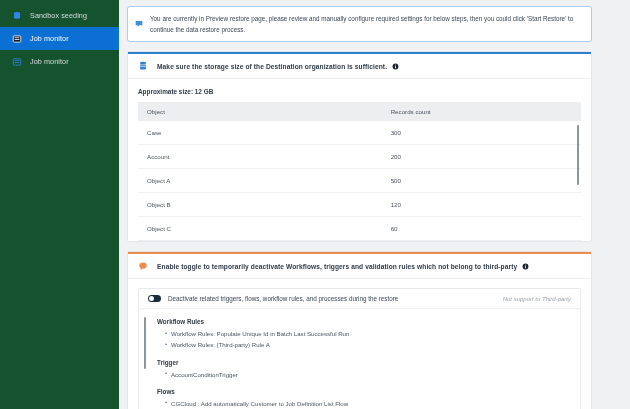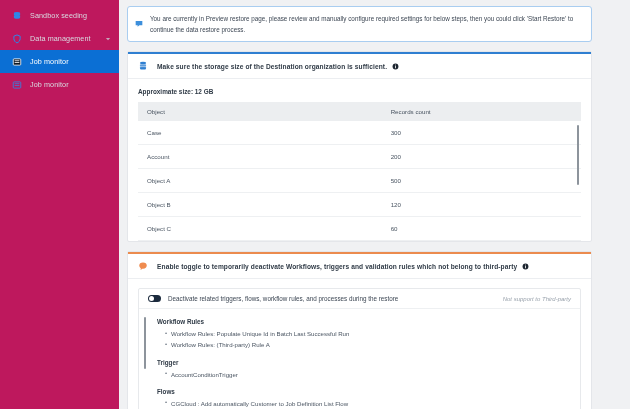--- a/index.html
+++ b/index.html
@@ -7,21 +7,21 @@
     width: 630px; height: 409px;
     font-family: "Liberation Sans", sans-serif;
     background: #ffffff;
     overflow: hidden;
   }
   .app { display: flex; width: 630px; height: 409px; }
 
   
   .sidebar {
     width: 119px;
-    background: #be185d;
+    background: #14532d;
     flex: 0 0 119px;
     padding-top: 4px;
   }
   .nav-item {
     display: flex;
     align-items: center;
     height: 23px;
     padding: 0 8px 0 11px;
     color: #d9dde3;
     font-size: 7.2px;
@@ -204,33 +204,20 @@
       <span class="nav-ico">
         <svg width="10" height="10" viewBox="0 0 16 16">
             <ellipse cx="8" cy="3.5" rx="5" ry="2" fill="#2f86e8"></ellipse>
             <path d="M3 3.5v3c0 1.1 2.2 2 5 2s5-.9 5-2v-3" fill="#2f86e8"></path>
             <path d="M3 7.5v3c0 1.1 2.2 2 5 2s5-.9 5-2v-3" fill="#2f86e8"></path>
           </svg>
       </span>
       <span class="nav-label">Sandbox seeding</span>
     </div>
 
-    <div class="nav-item">
-      <span class="nav-ico">
-        <svg width="10" height="10" viewBox="0 0 16 16">
-            <path d="M8 1.5l5 2v4c0 3-2.2 5.6-5 6.8C5.2 13.1 3 10.5 3 7.5v-4z" fill="none" stroke="#2f86e8" stroke-width="1.6"></path>
-          </svg>
-      </span>
-      <span class="nav-label">Data management</span>
-      <span class="nav-chev">
-        <svg width="6" height="6" viewBox="0 0 10 10">
-            <path d="M1.5 3.5L5 7l3.5-3.5z" fill="#c7ccd3"></path>
-          </svg>
-      </span>
-    </div>
 
     <div class="nav-item active">
       <span class="nav-ico">
         <svg width="10" height="10" viewBox="0 0 16 16">
             <rect x="2" y="3" width="12" height="10" rx="1.4" fill="#0f1a27" stroke="#ffffff" stroke-width="1.3"></rect>
             <rect x="4.2" y="5.4" width="7.6" height="1.3" fill="#ffffff"></rect>
             <rect x="4.2" y="8" width="7.6" height="1.3" fill="#ffffff"></rect>
           </svg>
       </span>
       <span class="nav-label">Job monitor</span>

